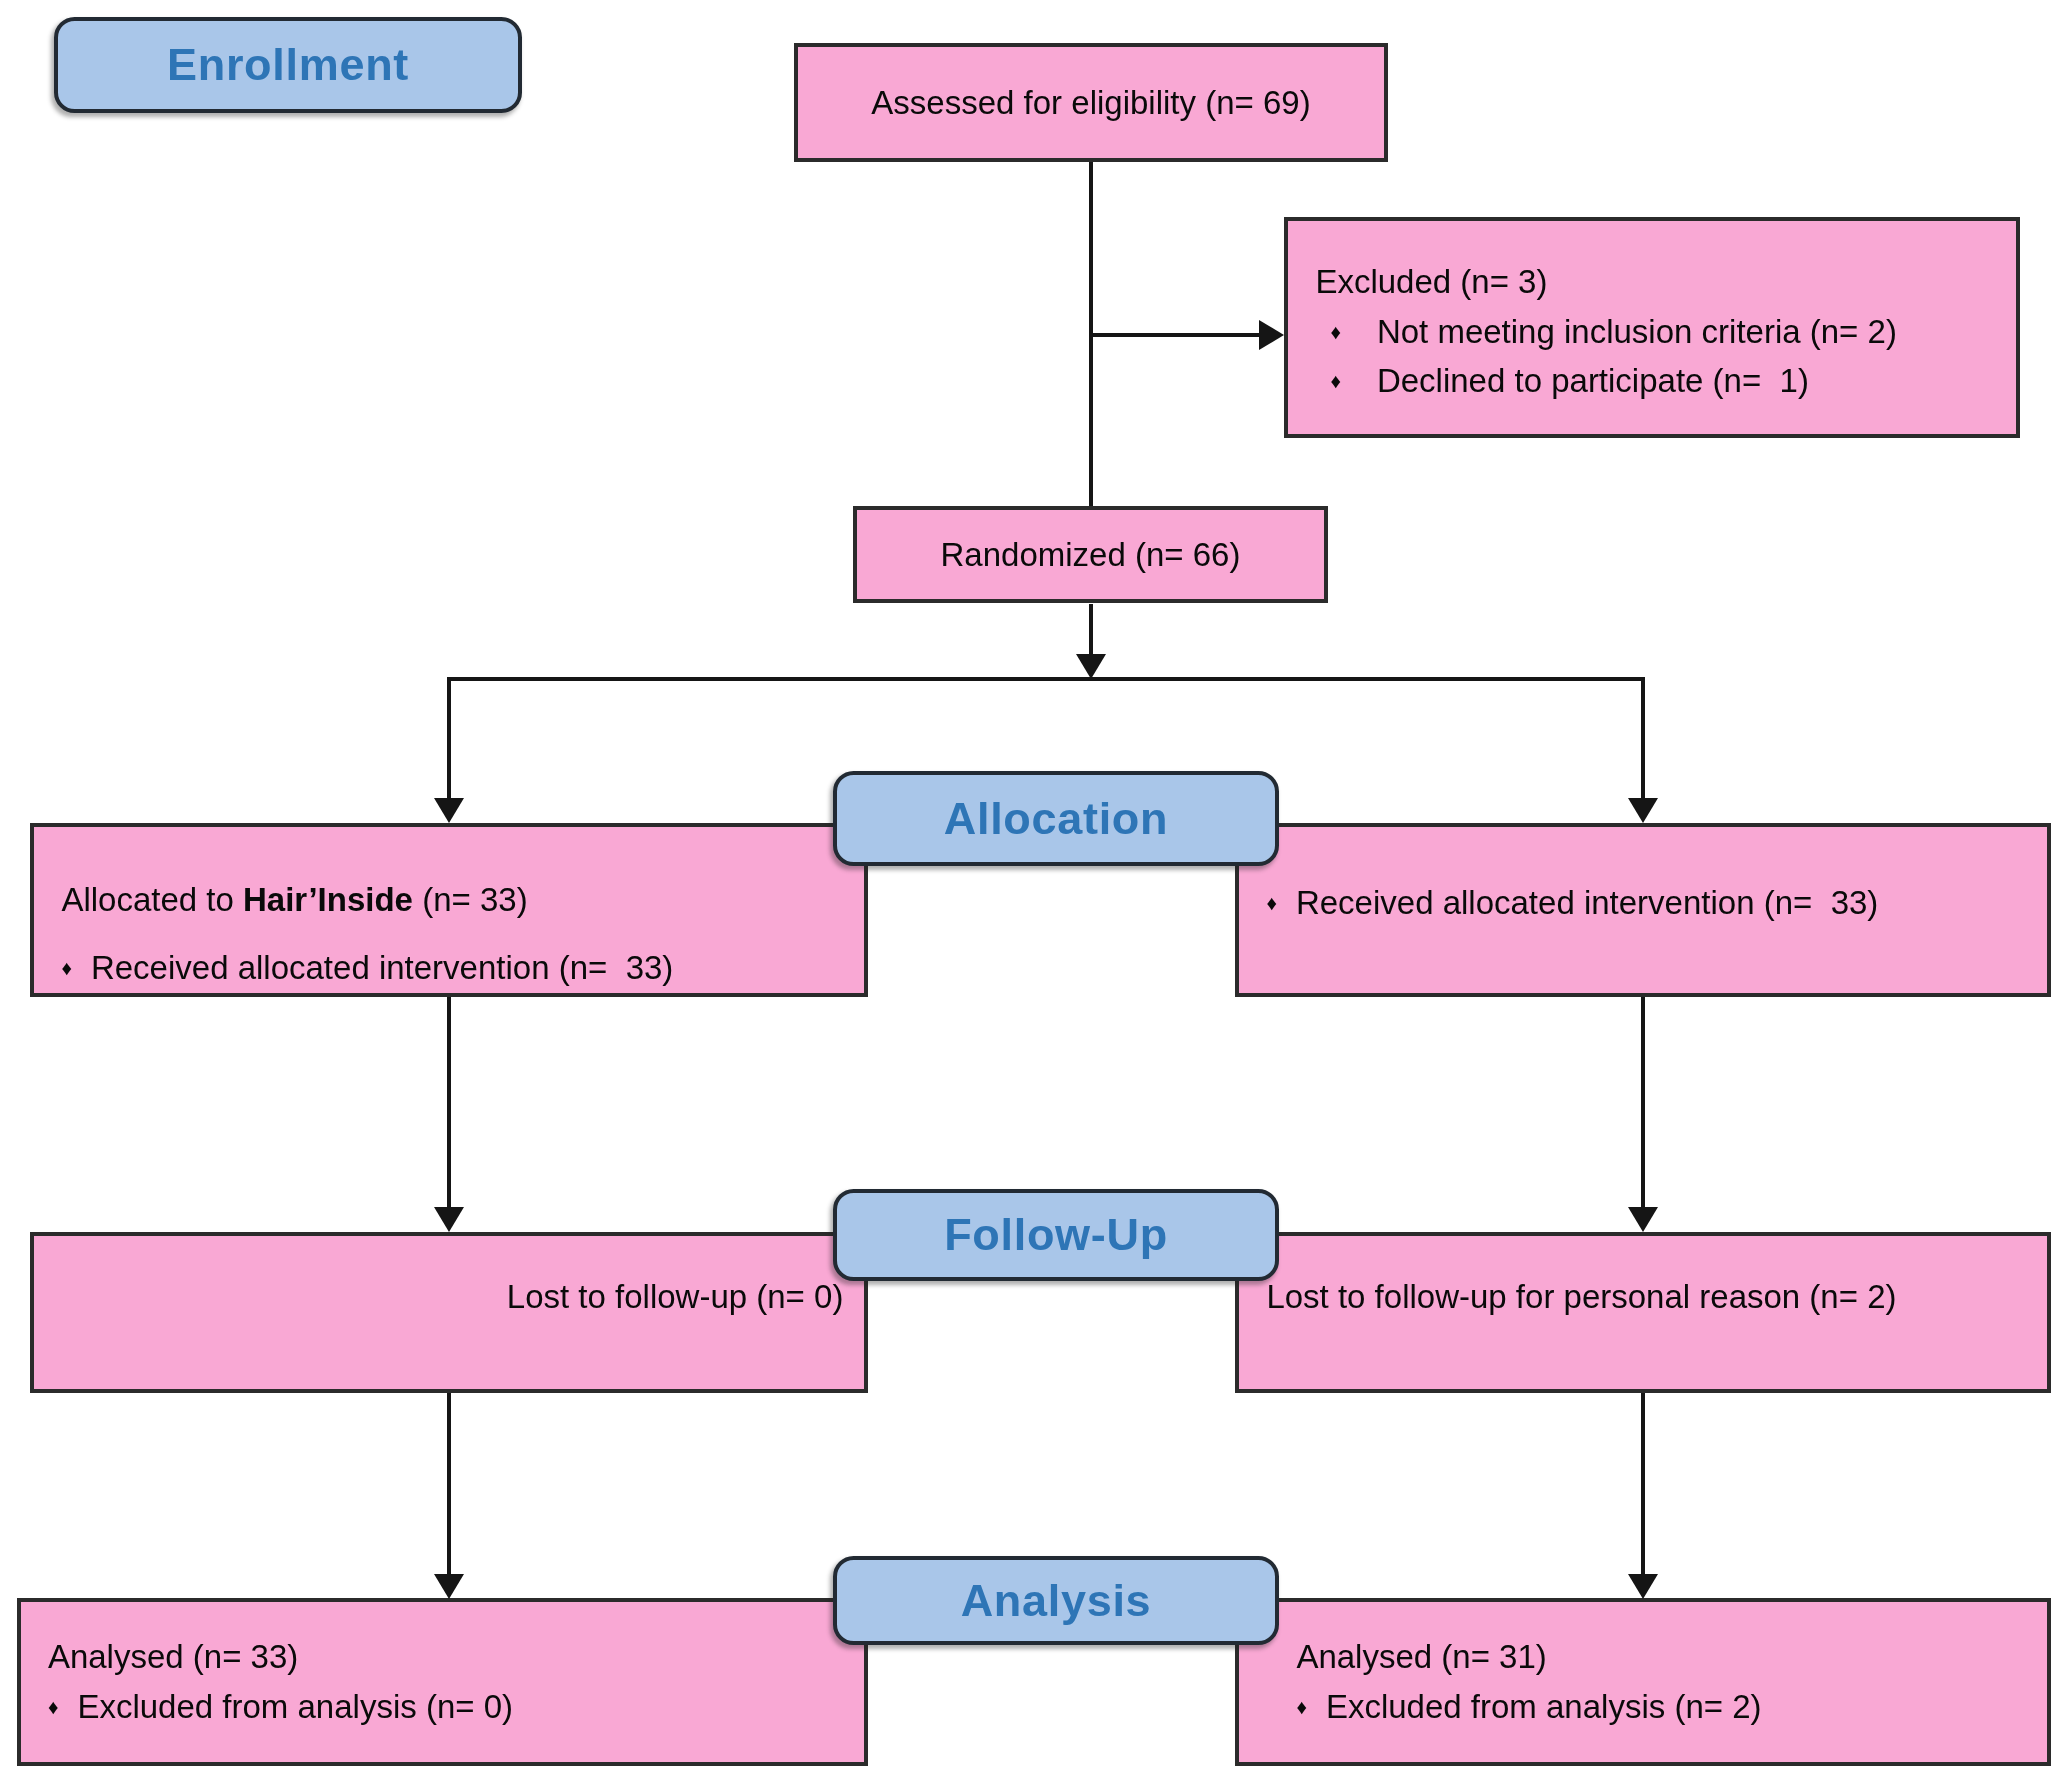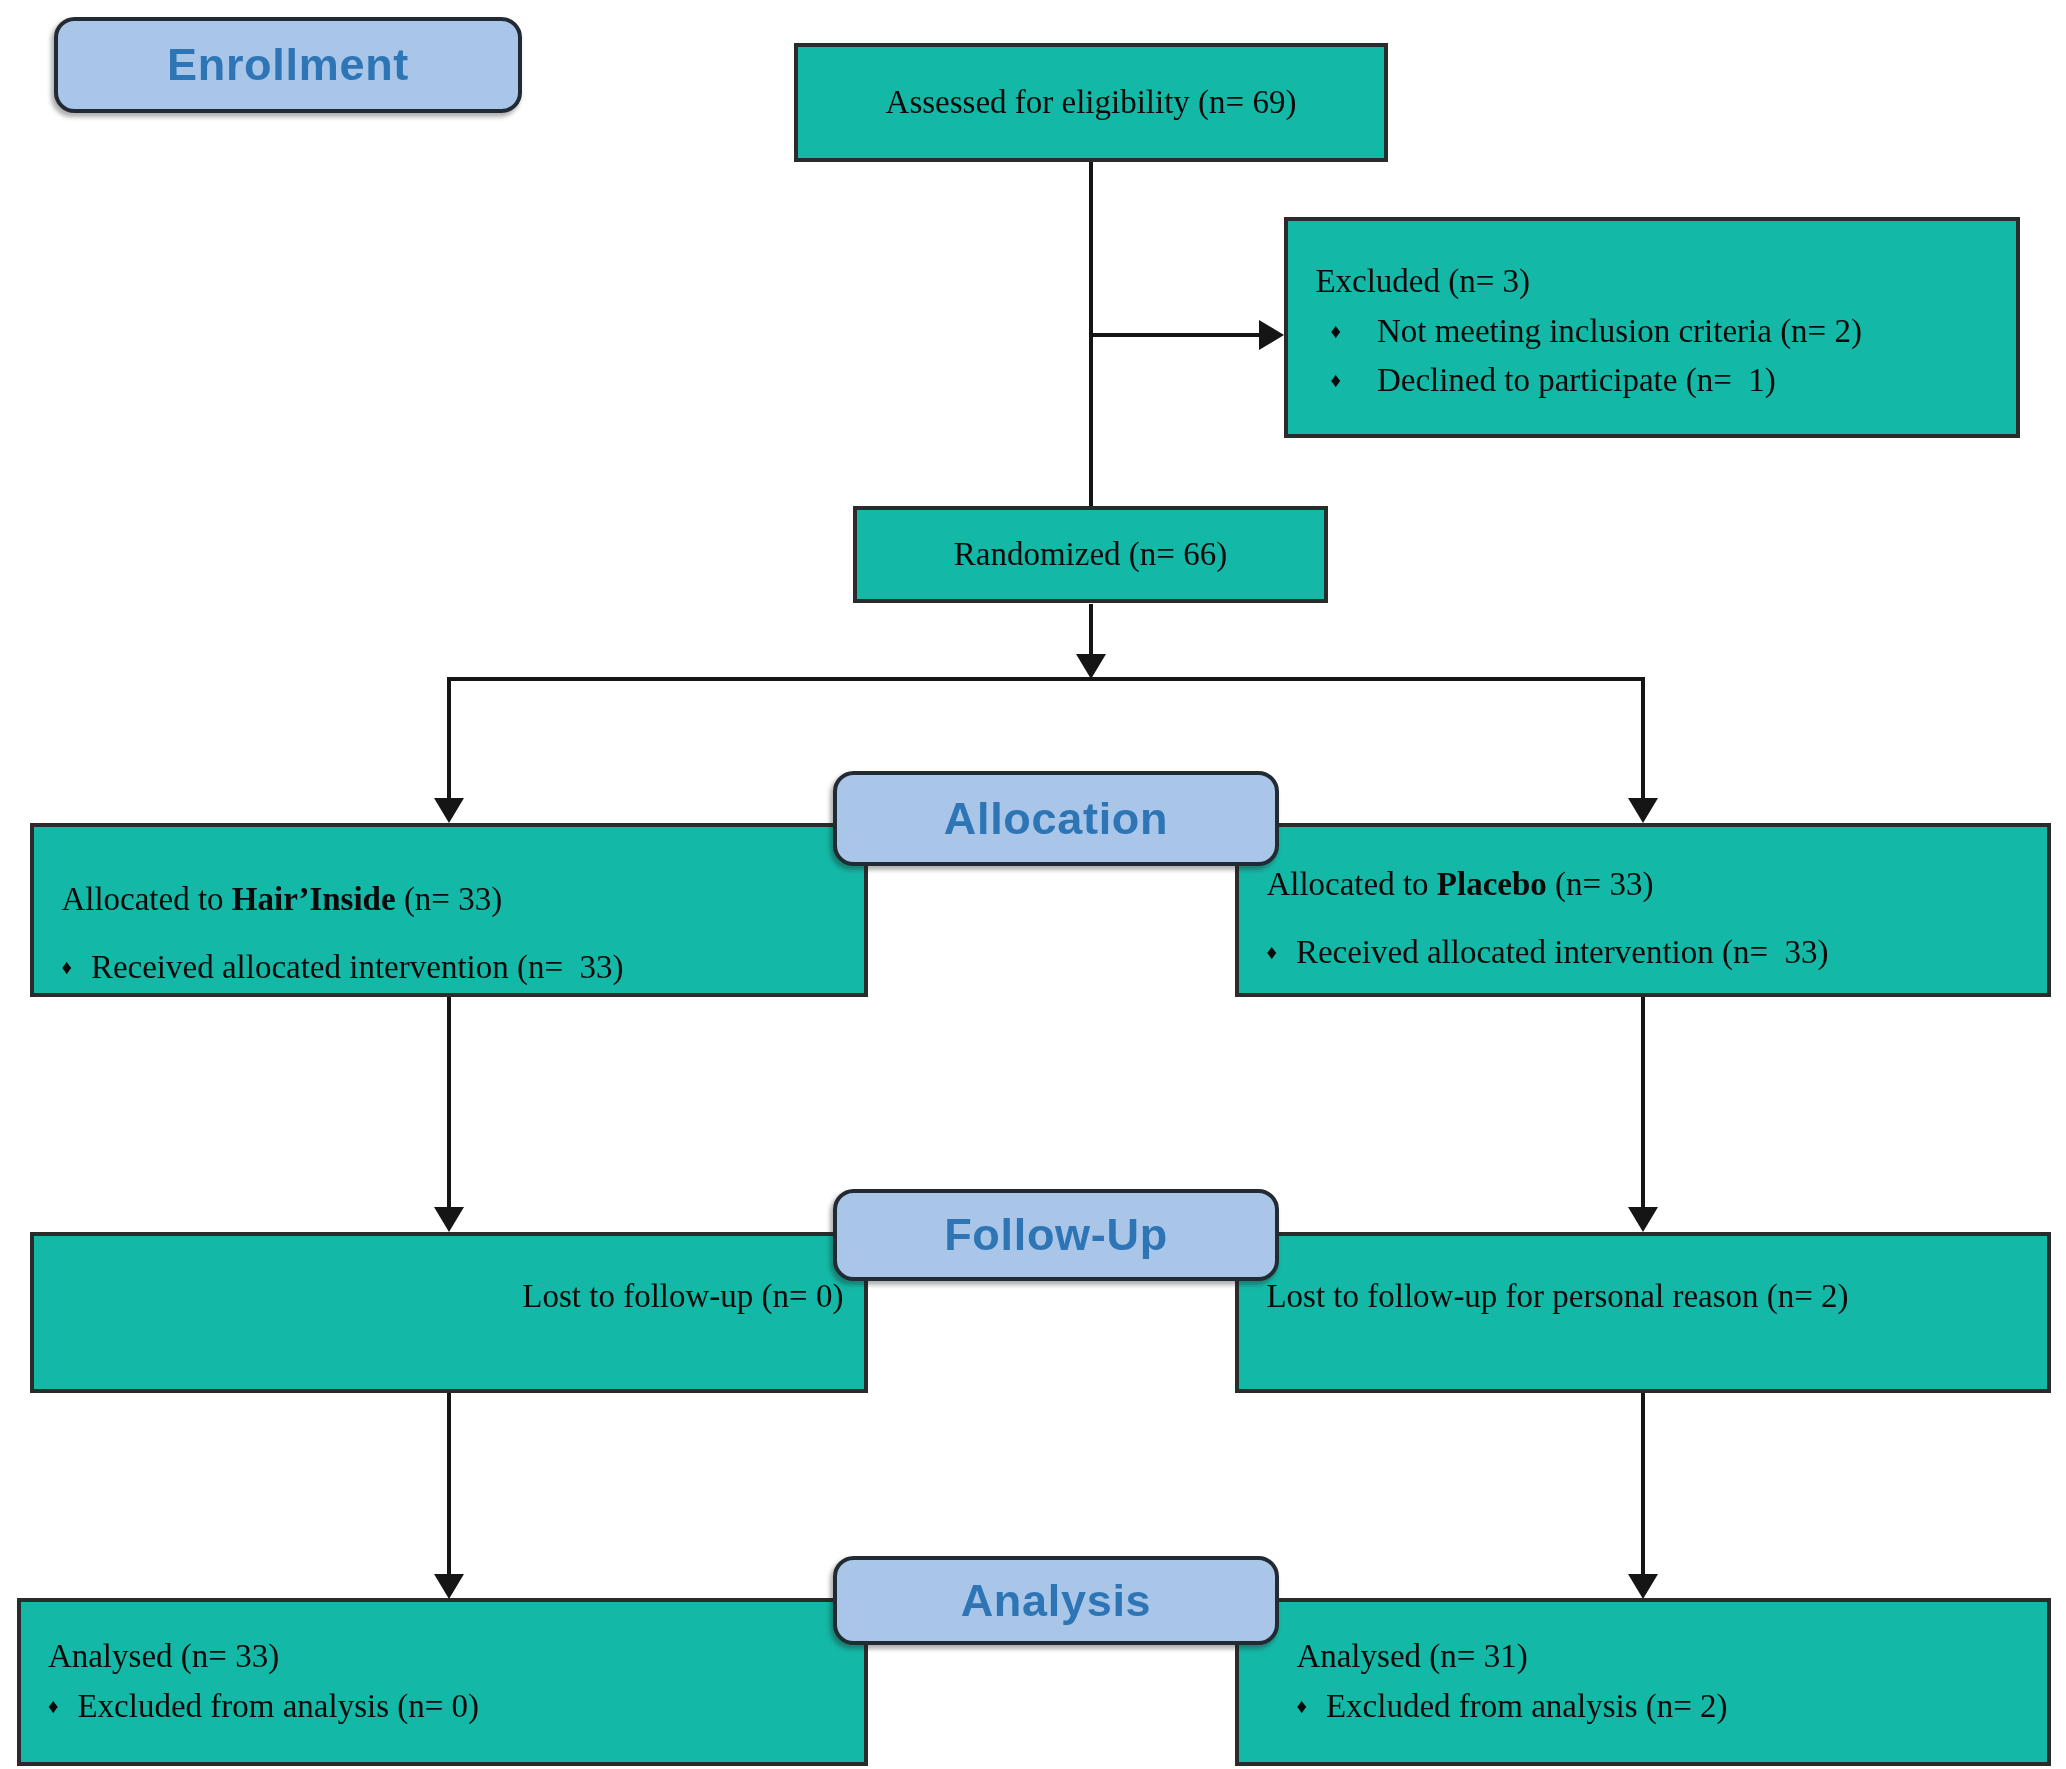--- a/index.html
+++ b/index.html
@@ -11,22 +11,22 @@
     --line:#151515;
     --background:#ffffff;
   }
   html,body{margin:0;padding:0;background:var(--background);}
   #canvas{
     position:relative;width:2066px;height:1769px;background:var(--background);
     font-family:"Liberation Sans",sans-serif;color:var(--text);
     font-size:33px;line-height:1.5;overflow:hidden;
   }
   .box{
-    position:absolute;background:#14b8a6;border:4.1px solid var(--box-border);
-    box-sizing:border-box;z-index:2;font-family:Liberation Serif, serif;
+    position:absolute;background:#f9a8d4;border:4.1px solid var(--box-border);
+    box-sizing:border-box;z-index:2;
   }
   .box .inner{padding:27.4px 20.6px 0 27.4px;}
   .center-text{display:flex;align-items:center;justify-content:center;text-align:center;}
   .stage-label{
     position:absolute;background:var(--label-fill);border:4.1px solid var(--label-border);
     border-radius:20.6px;box-sizing:border-box;z-index:5;
     display:flex;align-items:center;justify-content:center;
     font-weight:bold;font-size:45px;color:var(--label-text);
     letter-spacing:0.7px;
     box-shadow:-2.1px 3.4px 4.1px rgba(30,30,30,0.35);
@@ -98,21 +98,20 @@
       <div class="tline"><span>Allocated to </span><b>Hair’Inside</b><span> (n= 33)</span></div>
       <div class="bullet-row gap-top">
         <span class="bullet-glyph">♦</span>
         <span class="tline">Received allocated intervention (n=  33)</span>
       </div>
     </div>
   </div>
 
   <div class="box" style="left:1235px;top:823px;width:816px;height:174px;">
     <div class="inner" style="padding-top:33px;">
-      <div class="tline"><span>Allocated to </span><b>Placebo</b><span> (n= 33)</span></div>
       <div class="bullet-row gap-top">
         <span class="bullet-glyph">♦</span>
         <span class="tline">Received allocated intervention (n=  33)</span>
       </div>
     </div>
   </div>
 
   <div class="box" style="left:30px;top:1232px;width:838px;height:161px;">
     <div class="inner" style="padding-top:36px;text-align:right;">
       <div class="tline">Lost to follow-up (n= 0)</div>

